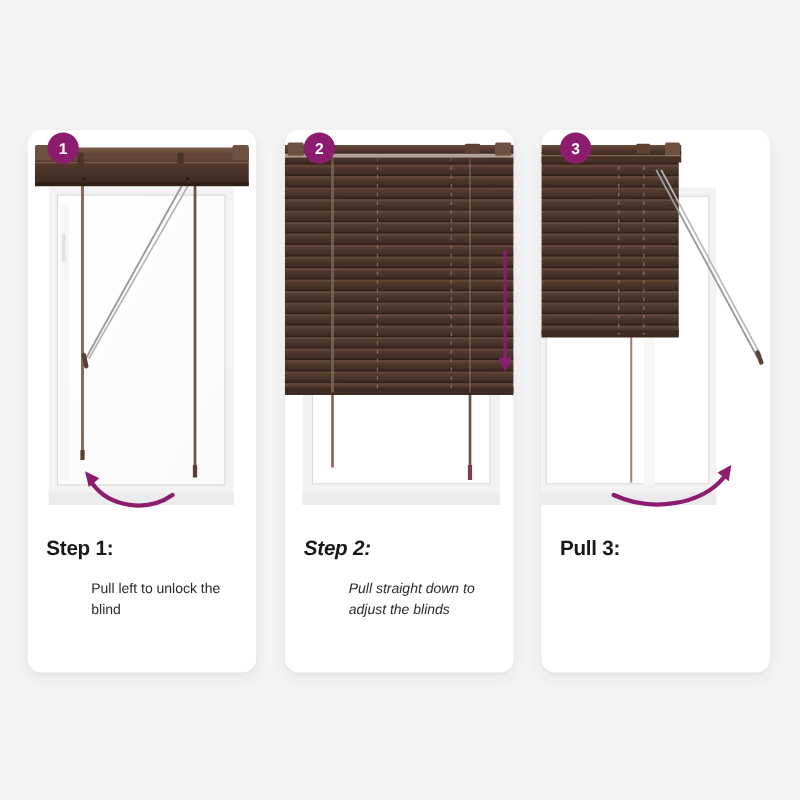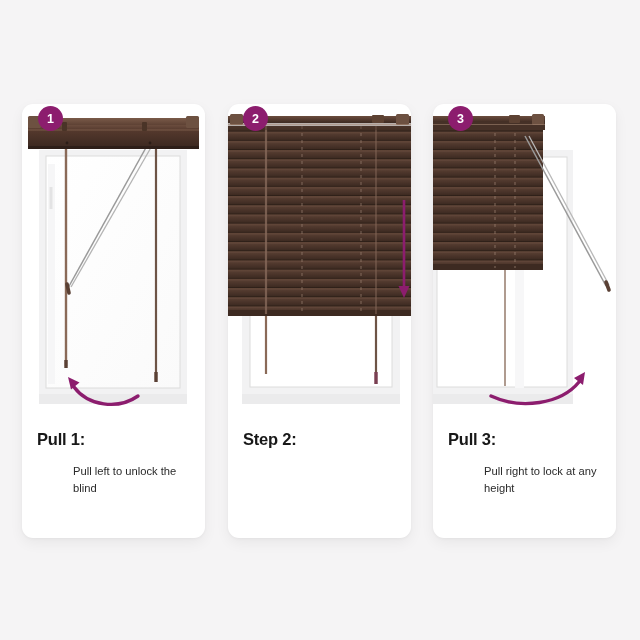--- a/index.html
+++ b/index.html
@@ -15,21 +15,21 @@
     position: absolute;
     top: 104px;
     width: 183px;
     height: 434px;
     background: #ffffff;
     border-radius: 11px;
     box-shadow: 0 5px 14px rgba(0,0,0,0.055), 0 1px 3px rgba(0,0,0,0.04);
     overflow: hidden;
   }
   #card-1 { left: 22px; }
-  #card-2 { left: 228px; }
+  #card-2 { left: 228px; font-style: italic; }
   #card-3 { left: 433px; }
 
   .badge {
     position: absolute;
     top: 106px;
     width: 25px; height: 25px;
     border-radius: 50%;
     background: #8c1d6e;
     color: #ffffff;
     font-size: 12.5px;
@@ -106,21 +106,21 @@
       <rect x="40" y="18" width="5" height="9" rx="1" fill="#4a3427"></rect>
       <rect x="120" y="18" width="5" height="9" rx="1" fill="#4a3427"></rect>
       <circle cx="45" cy="39" r="1.4" fill="#2b1d17"></circle>
       <circle cx="128" cy="39" r="1.4" fill="#2b1d17"></circle>
 
       <path d="M116 292 C 96 306, 66 302, 52 283" stroke="#8c1d6e" stroke-width="3.4" fill="none" stroke-linecap="round"></path>
       <path d="M46 273 l11.5 5.5 l-8.5 7 z" fill="#8c1d6e"></path>
     </svg>
 
     <div class="textblock">
-      <div class="step-title">Pull 1:</div>
+      <div class="step-title">Step 1:</div>
       <div class="step-desc">Pull left to unlock the blind</div>
     </div>
   </div>
 
   <div class="card" id="card-2">
     <svg class="illo" viewBox="0 0 183 310">
       <defs>
         <linearGradient id="slat2" x1="0" y1="0" x2="0" y2="1">
           <stop offset="0%" stop-color="#5d4235"></stop>
           <stop offset="40%" stop-color="#4e372c"></stop>
@@ -159,20 +159,21 @@
       <rect x="168" y="10" width="13" height="11" rx="1.5" fill="#6d5141"></rect>
       <rect x="144" y="11" width="12" height="8" rx="1" fill="#5d4233"></rect>
       <line x1="0" y1="20.5" x2="183" y2="20.5" stroke="#a88a76" stroke-width="0.9" opacity="0.6"></line>
 
       <line x1="176" y1="96" x2="176" y2="184" stroke="#8c1d6e" stroke-width="2.6"></line>
       <path d="M170.5 182 l11 0 l-5.5 12 z" fill="#8c1d6e"></path>
     </svg>
 
     <div class="textblock">
       <div class="step-title">Step 2:</div>
+      <div class="step-desc">Pull straight down to adjust the blinds</div>
     </div>
   </div>
 
   <div class="card" id="card-3">
     <svg class="illo" viewBox="0 0 183 310">
       <defs>
         <linearGradient id="slat3" x1="0" y1="0" x2="0" y2="1">
           <stop offset="0%" stop-color="#5d4235"></stop>
           <stop offset="40%" stop-color="#4e372c"></stop>
           <stop offset="100%" stop-color="#3a2820"></stop>
@@ -210,21 +211,20 @@
       <line x1="92" y1="32" x2="173" y2="182" stroke="#9a9a9a" stroke-width="1.5"></line>
       <line x1="96" y1="32" x2="176" y2="181" stroke="#b8b8b8" stroke-width="1.3"></line>
       <path d="M173 178 l3 8" stroke="#5a4034" stroke-width="3.6" stroke-linecap="round"></path>
 
       <path d="M58 292 C 88 306, 128 300, 146 278" stroke="#8c1d6e" stroke-width="3.4" fill="none" stroke-linecap="round"></path>
       <path d="M152 268 l-11 6 l9 7 z" fill="#8c1d6e"></path>
     </svg>
 
     <div class="textblock">
       <div class="step-title">Pull 3:</div>
-      <div class="step-desc">Pull right to lock at any height</div>
     </div>
   </div>
 
   <div class="badge" id="badge-1">1</div>
   <div class="badge" id="badge-2">2</div>
   <div class="badge" id="badge-3">3</div>
 
 </div>
 
 </body></html>

